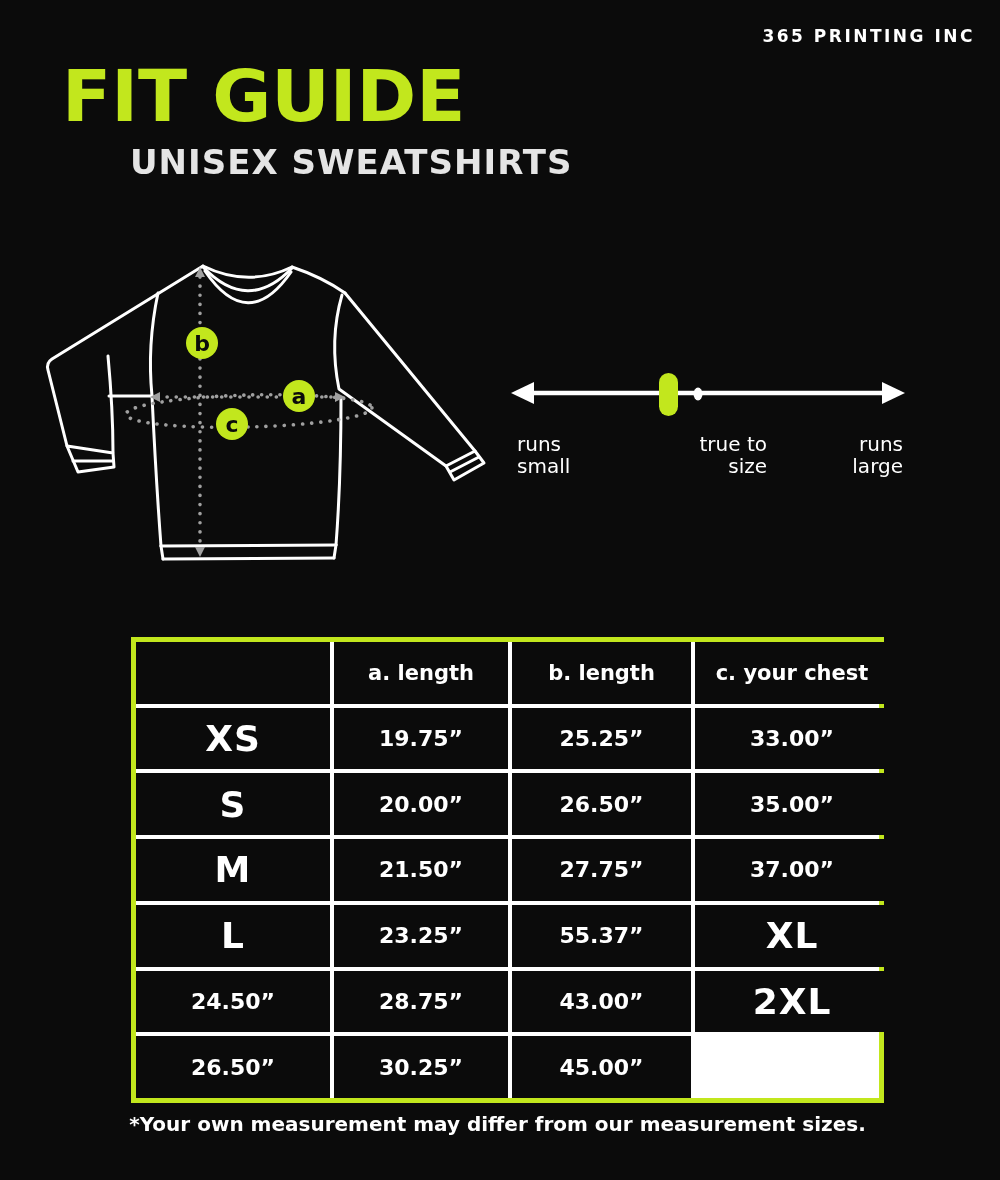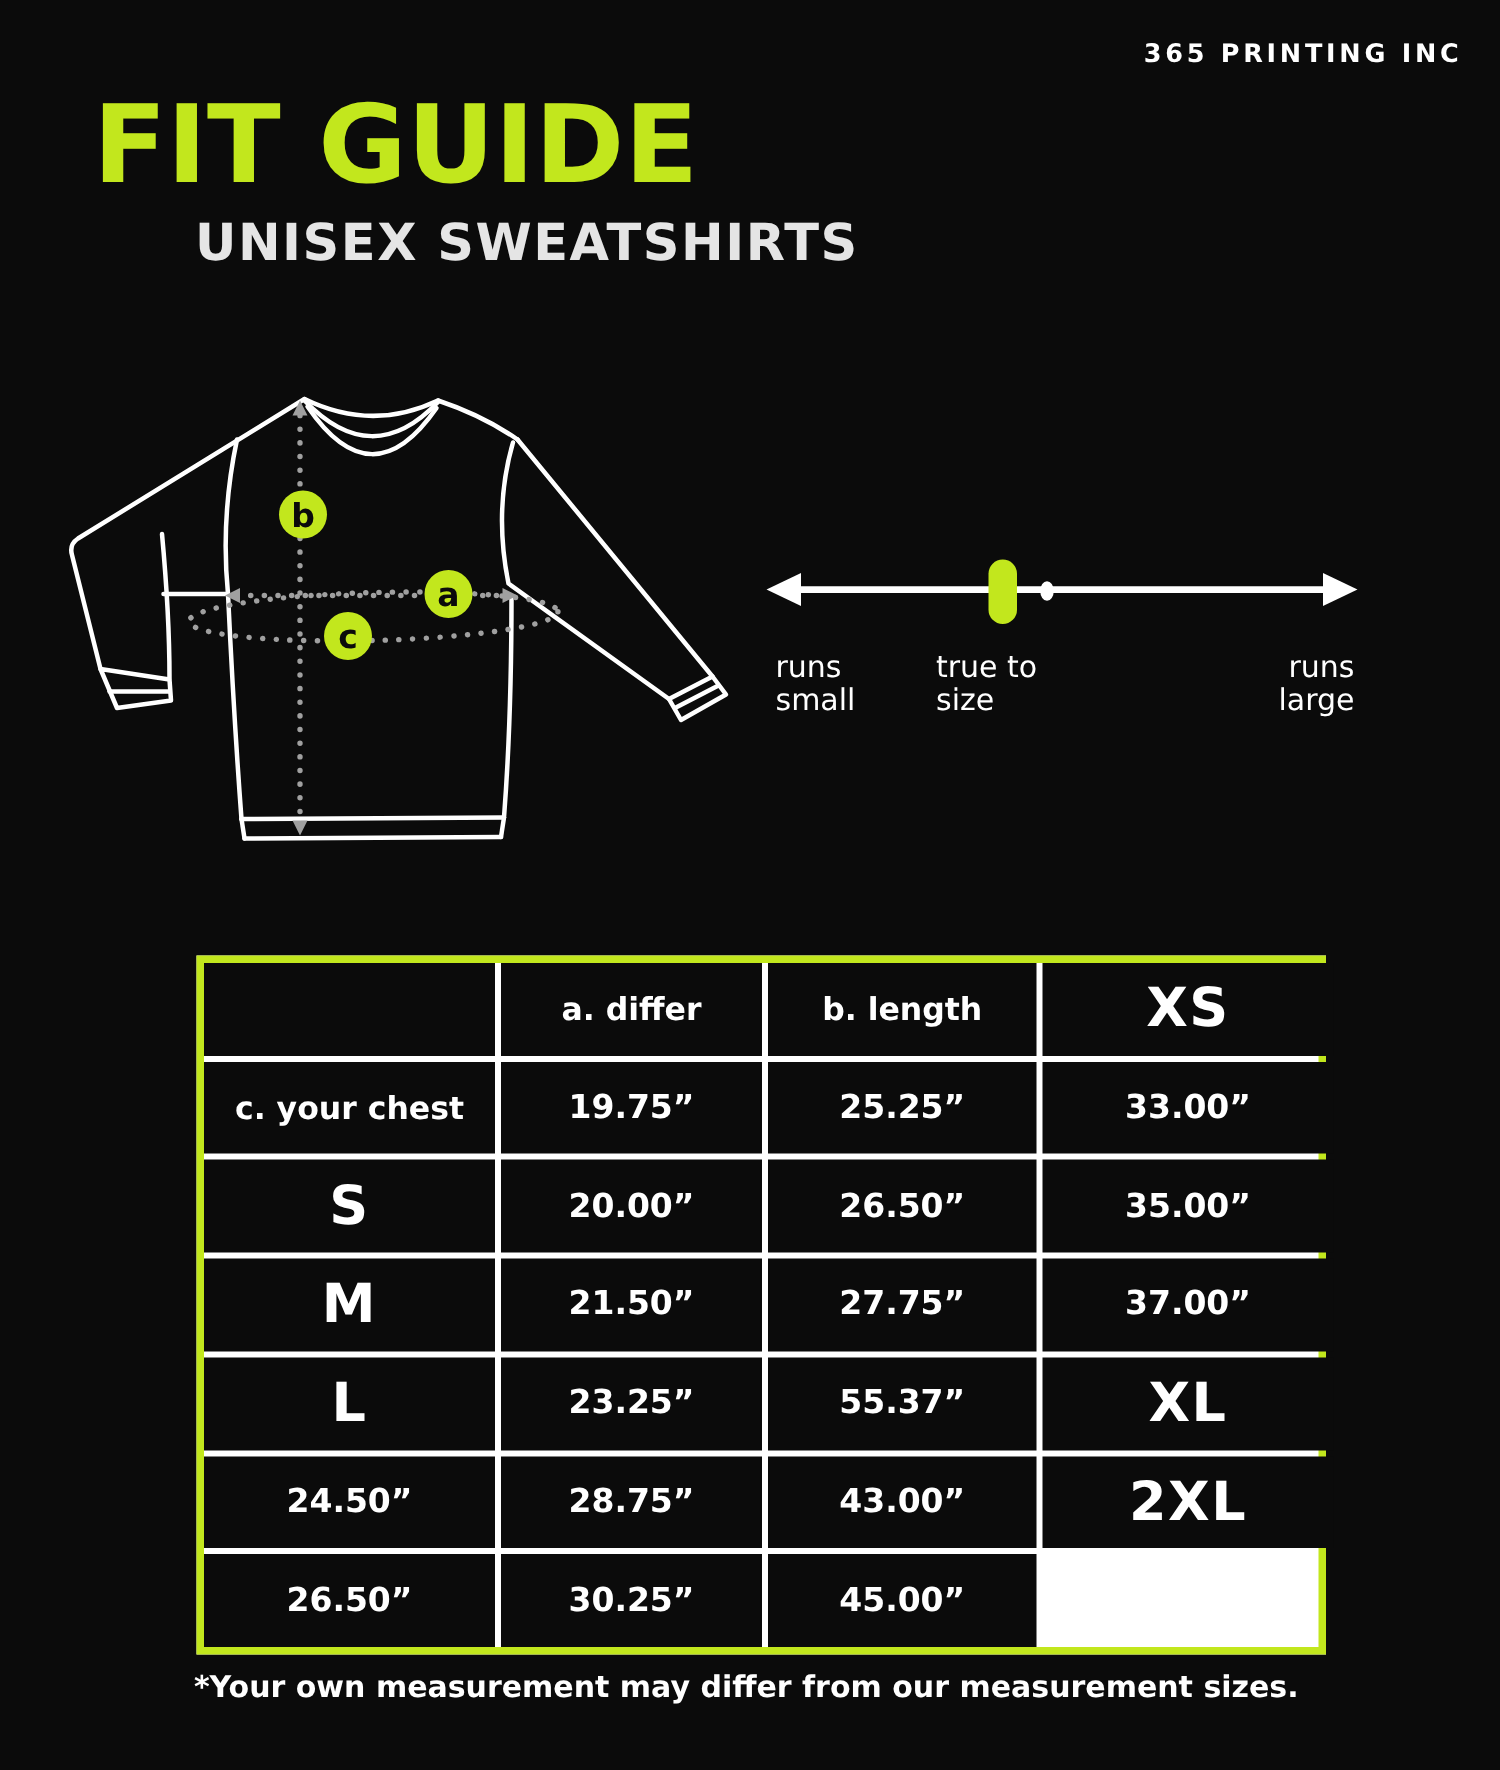--- a/index.html
+++ b/index.html
@@ -24,21 +24,21 @@
   }
   .subtitle{
     top:142px;left:130px;font-size:34px;font-weight:bold;letter-spacing:1px;
     color:#e5e5e5;white-space:nowrap;
   }
   .scale-label{
     top:433px;font-size:20px;font-weight:normal;line-height:1.1;color:#fff;
   }
   .scale-label div{white-space:nowrap;}
   .lbl-small{left:517px;text-align:left;}
-  .lbl-true{left:624px;width:120px;text-align:left;}
+  .lbl-true{left:647px;width:120px;text-align:right;}
   .lbl-large{left:803px;width:100px;text-align:right;}
   .size-table{
     left:131px;top:637px;width:753px;height:466px;
     border:5px solid var(--accent);
     background:#fff;
     display:grid;
     grid-template-columns:194px 174px 179px 194px;
     grid-template-rows:repeat(7,1fr);
     gap:4px;
   }
@@ -157,25 +157,25 @@
   <div>true to</div>
   <div>size</div>
 </div>
 <div class="abs scale-label lbl-large">
   <div>runs</div>
   <div>large</div>
 </div>
 
 <div class="abs size-table">
   <div class="cell header-cell"></div>
-  <div class="cell header-cell">a. differ</div>
+  <div class="cell header-cell">a. length</div>
   <div class="cell header-cell">b. length</div>
-  <div class="cell size-cell">XS</div>
+  <div class="cell header-cell">c. your chest</div>
 
-<div class="cell header-cell">c. your chest</div>
+<div class="cell size-cell">XS</div>
     <div class="cell value-cell">19.75”</div>
     <div class="cell value-cell">25.25”</div>
     <div class="cell value-cell">33.00”</div>
     <div class="cell size-cell">S</div>
     <div class="cell value-cell">20.00”</div>
     <div class="cell value-cell">26.50”</div>
     <div class="cell value-cell">35.00”</div>
     <div class="cell size-cell">M</div>
     <div class="cell value-cell">21.50”</div>
     <div class="cell value-cell">27.75”</div>

